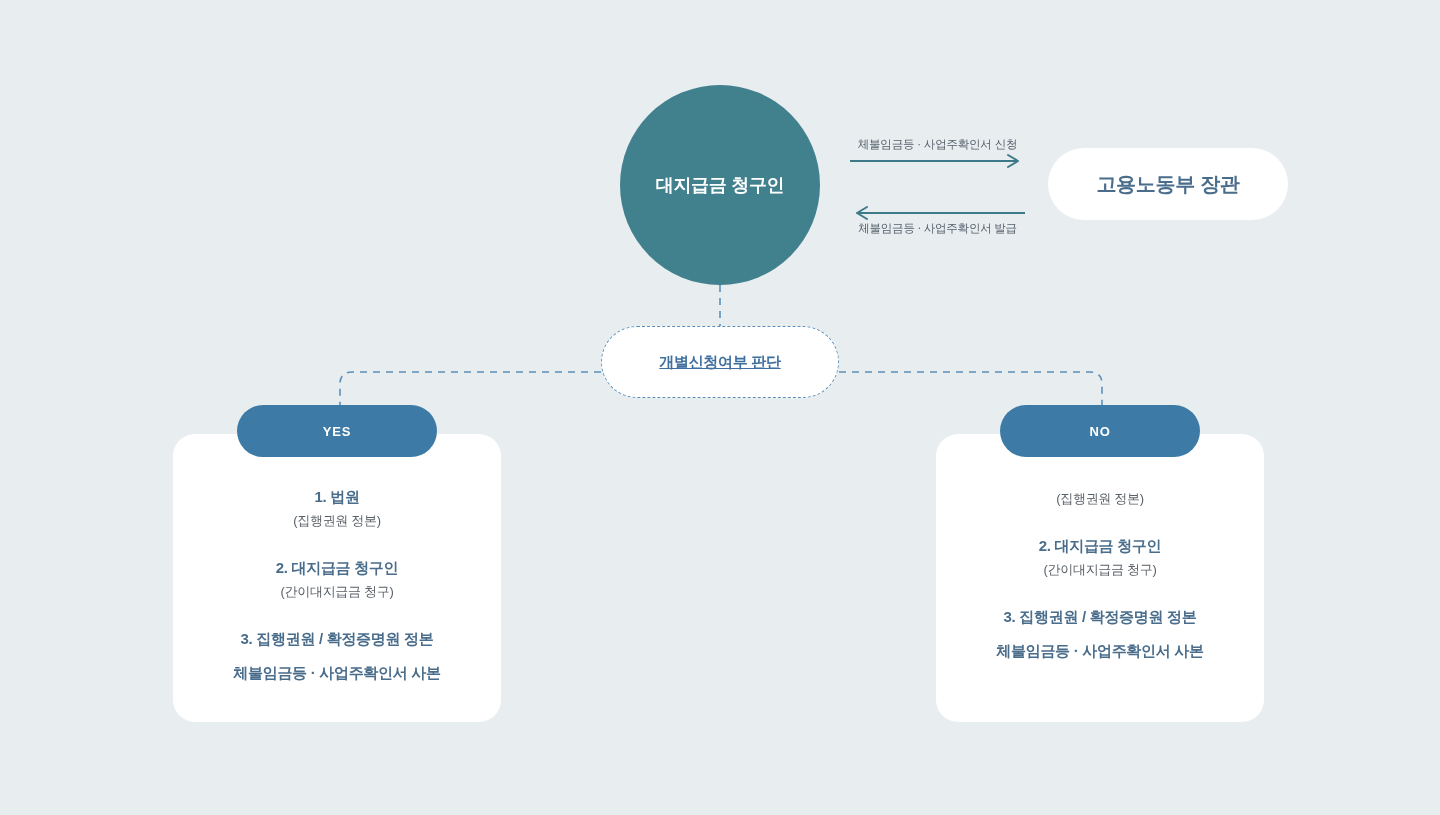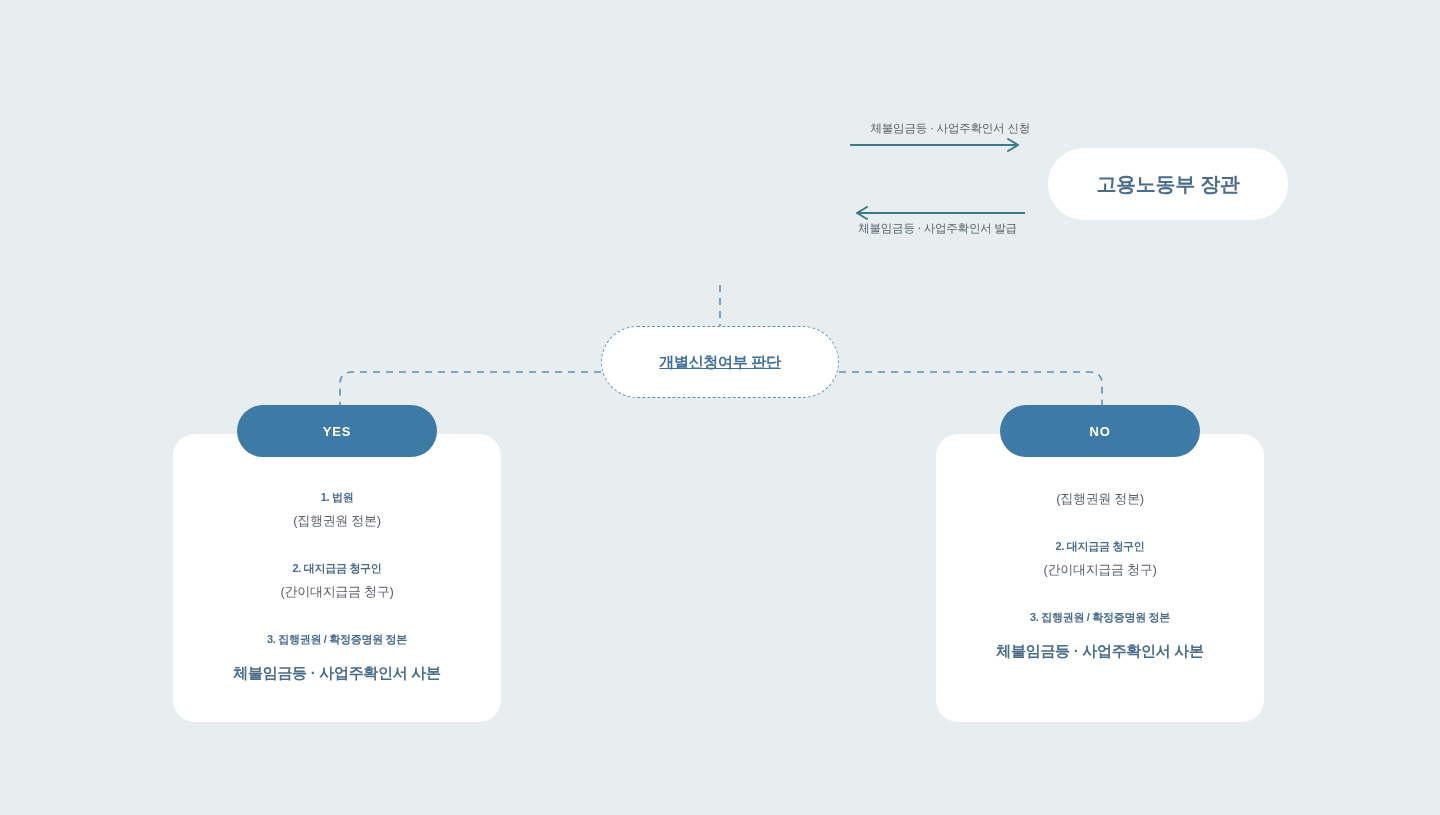--- a/index.html
+++ b/index.html
@@ -74,21 +74,21 @@
     letter-spacing: -0.3px;
   }
 
   
   .arrow-group {
     position: absolute;
     left: 845px;
     width: 185px;
     text-align: center;
   }
-  .arrow-group.request { top: 120px; text-align: right; }
+  .arrow-group.request { top: 136px; }
   .arrow-group.issue   { top: 204px; font-family: Liberation Serif, serif; }
 
   .arrow-caption {
     font-size: 11.5px;
     color: #55616b;
     letter-spacing: -0.2px;
     line-height: 16px;
     white-space: nowrap;
   }
   .arrow-line {
@@ -153,21 +153,21 @@
     background: #ffffff;
     border-radius: 22px;
     padding: 52px 18px 22px;
     z-index: 1;
   }
 
   .step { text-align: center; }
   .step + .step { margin-top: 26px; }
 
   .step-title {
-    font-size: 11px;
+    font-size: 15px;
     font-weight: bold;
     color: #4a6d8c;
     letter-spacing: -0.3px;
     line-height: 22px;
   }
   .step-sub {
     font-size: 13px;
     color: #585f66;
     letter-spacing: -0.3px;
     line-height: 21px;
@@ -189,20 +189,23 @@
 
   <svg id="connectors" viewBox="0 0 1440 815" width="1440" height="815">
 
     <path d="M720,285 L720,326" fill="none" stroke="#5b8fb9" stroke-width="1.6" stroke-dasharray="7 6"></path>
 
     <path d="M601,372 L352,372 Q340,372 340,384 L340,412" fill="none" stroke="#5b8fb9" stroke-width="1.6" stroke-dasharray="7 6"></path>
 
     <path d="M839,372 L1090,372 Q1102,372 1102,384 L1102,412" fill="none" stroke="#5b8fb9" stroke-width="1.6" stroke-dasharray="7 6"></path>
   </svg>
 
+  <div class="applicant-circle">
+    <span class="label">대지급금 청구인</span>
+  </div>
 
   <div class="arrow-group request">
     <div class="arrow-caption">체불임금등 · 사업주확인서 신청</div>
     <svg class="arrow-line" viewBox="0 0 185 16" width="185" height="16">
       <line x1="5" y1="9" x2="172" y2="9" stroke="#3d7a88" stroke-width="2"></line>
       <polyline points="163,3 173,9 163,15" fill="none" stroke="#3d7a88" stroke-width="2" stroke-linecap="round" stroke-linejoin="round"></polyline>
     </svg>
   </div>
 
   <div class="arrow-group issue">

